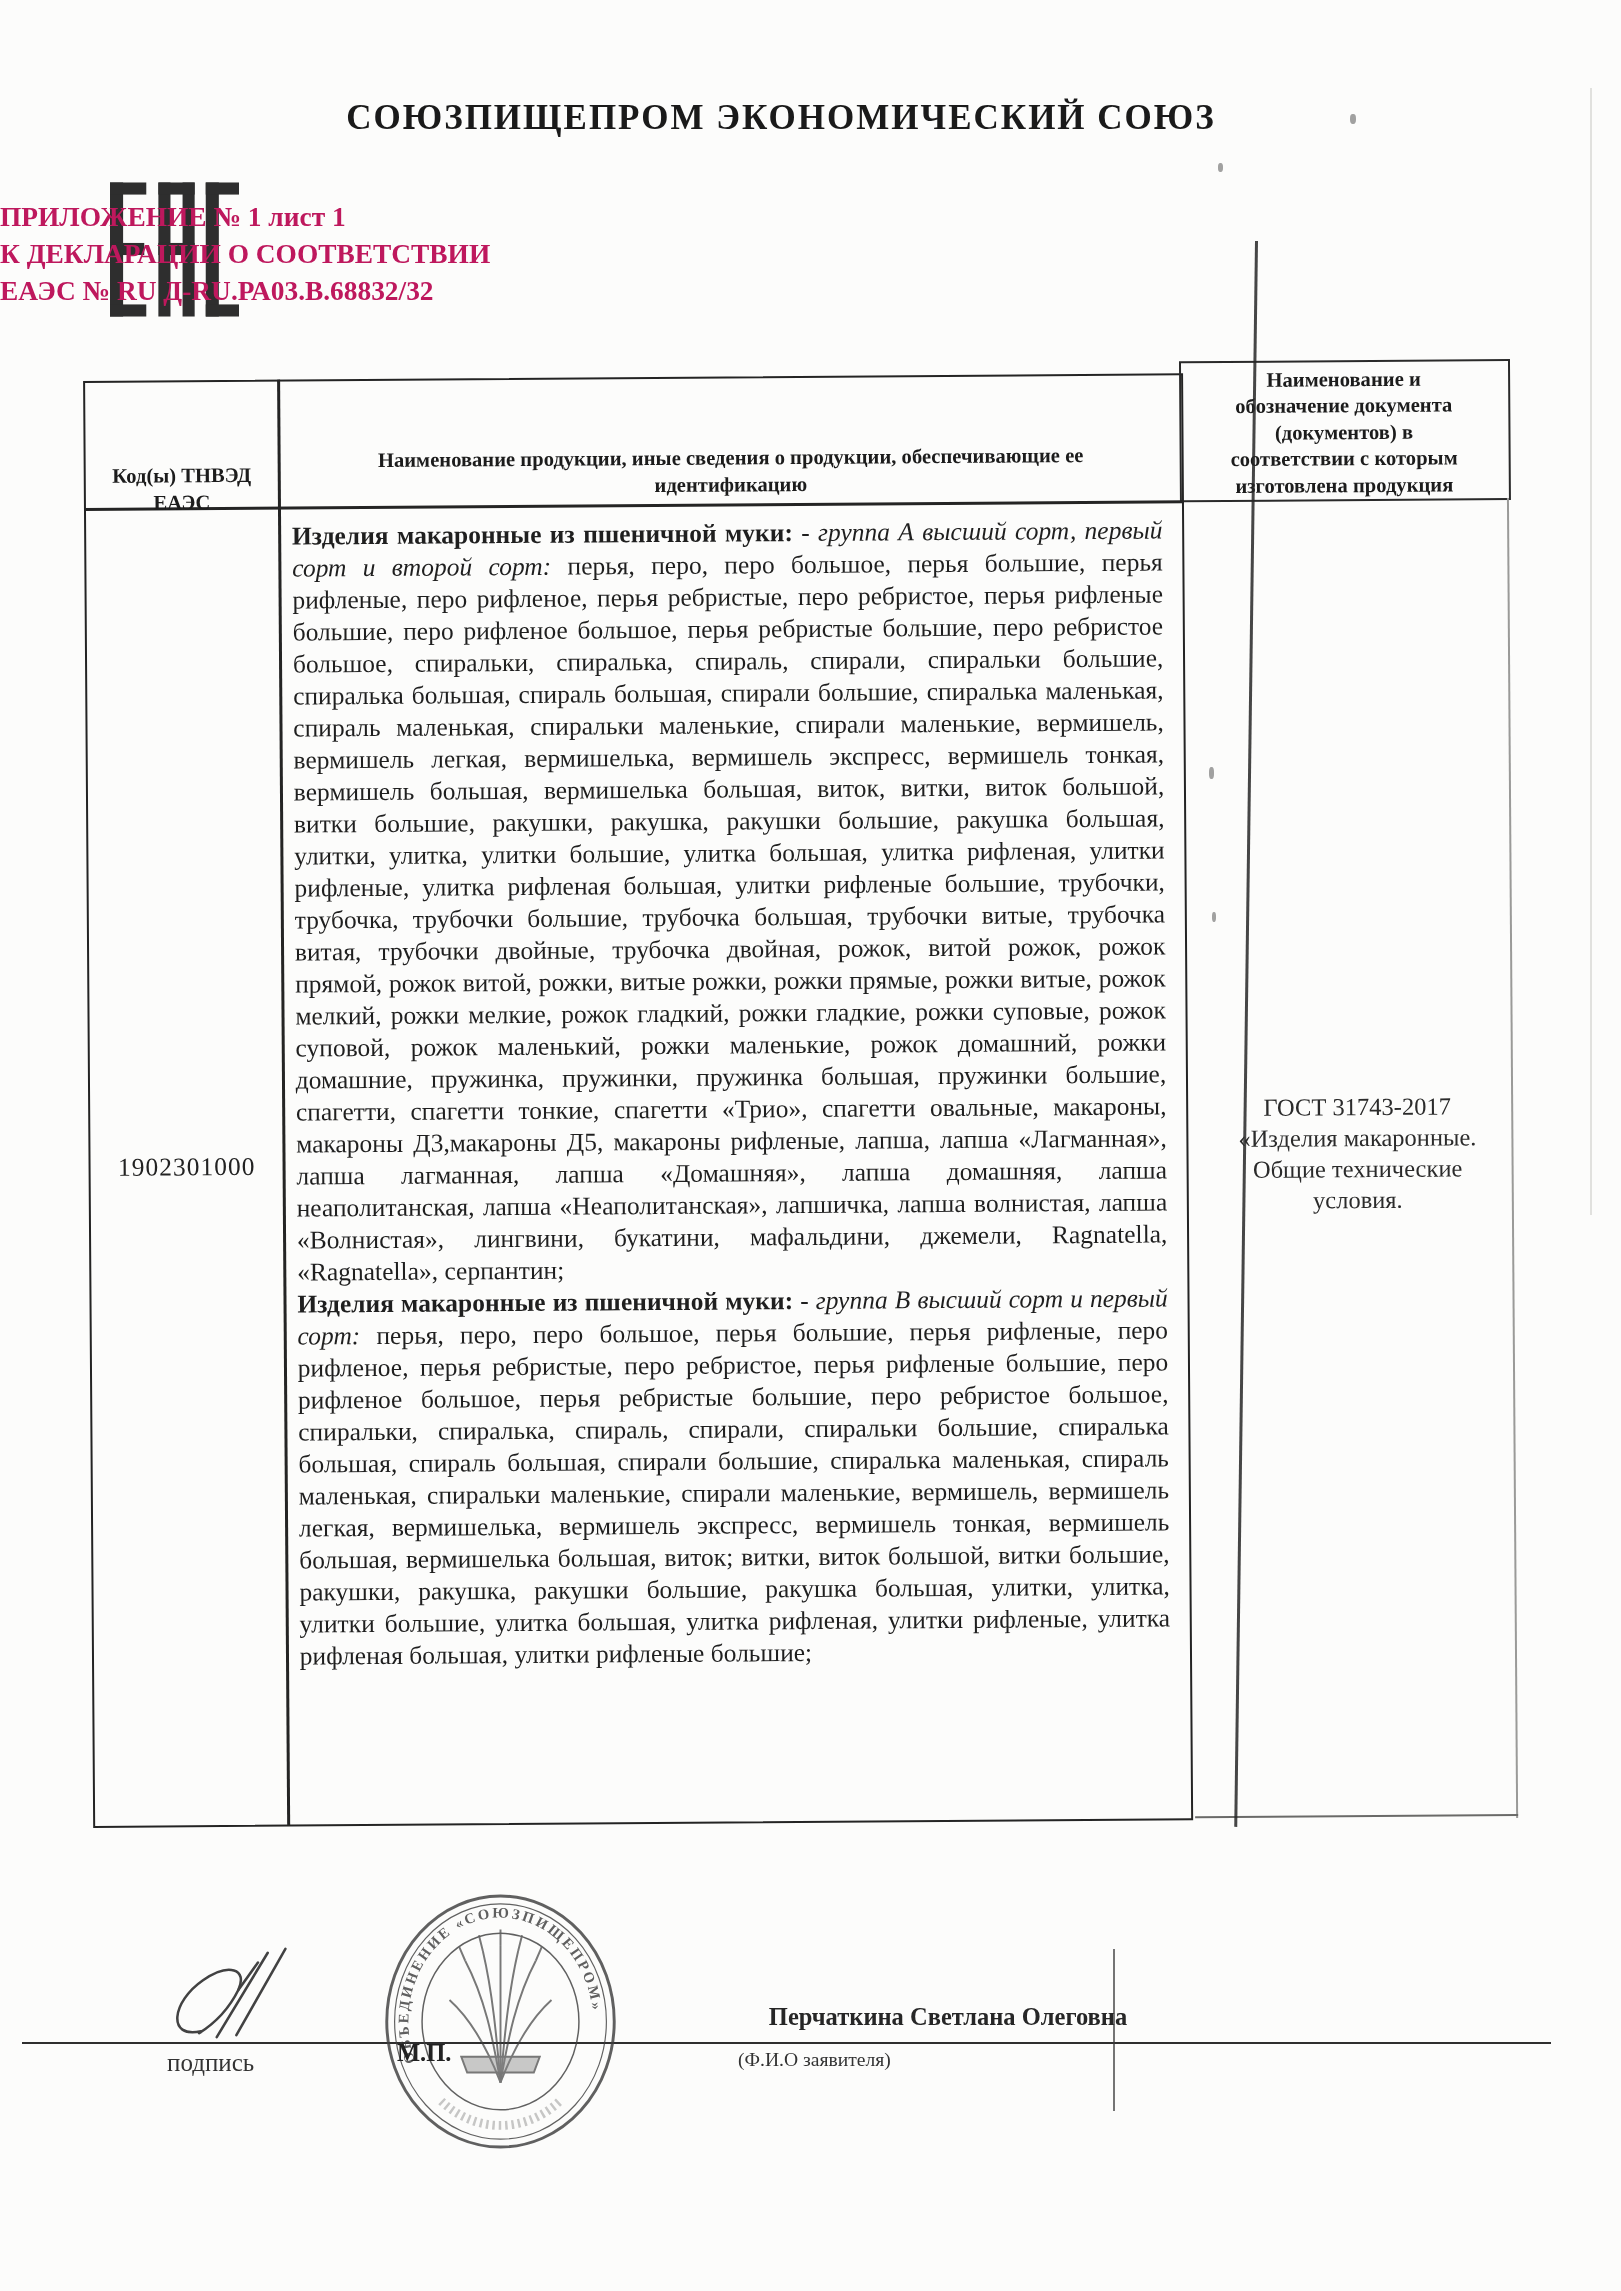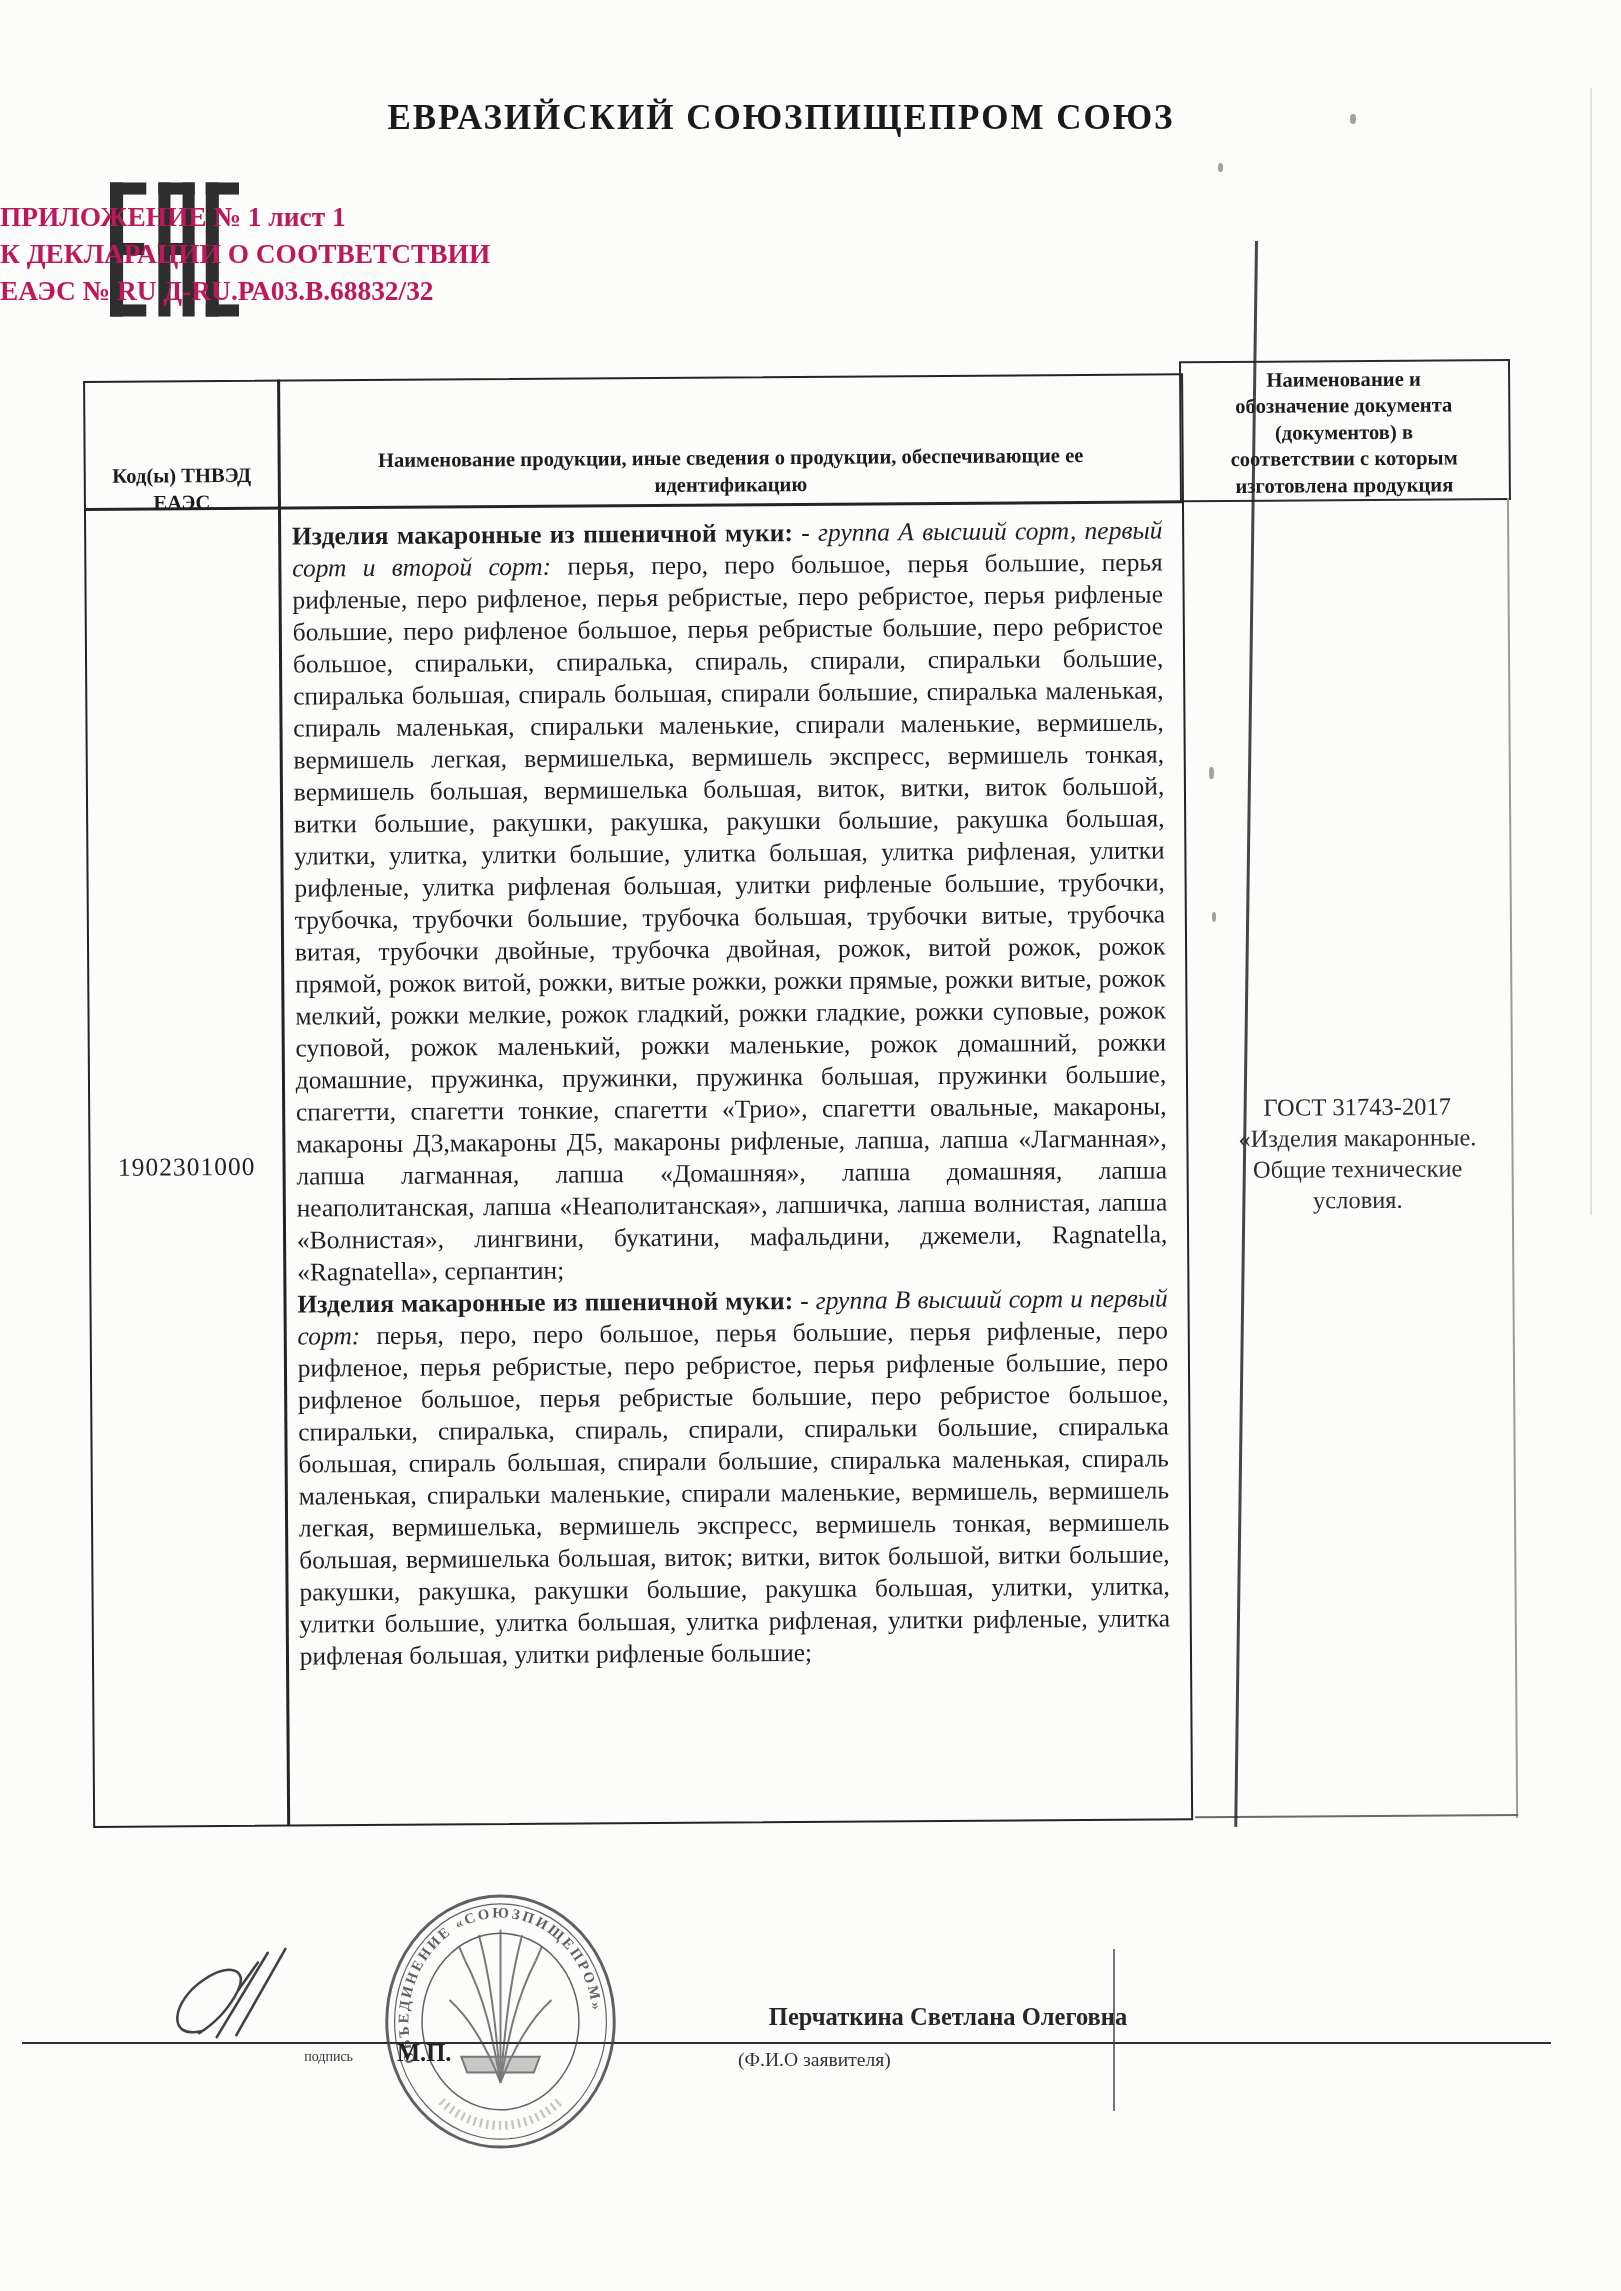--- a/index.html
+++ b/index.html
@@ -45,21 +45,21 @@
   .cell-prod p{margin:0;}
   .cell-prod b{font-weight:bold;}
   .cell-prod i{font-style:italic;}
   
   .crease{left:1255px; top:241px; width:2.9px; height:1586px; background:#262626;
     opacity:.85; transform:rotate(0.75deg); transform-origin:top left;}
   .edge-shadow{left:1590px; top:88px; width:2px; height:1127px; background:#e1e1de;}
   .speck{position:absolute; background:#555; opacity:.55; border-radius:45%;}
   
   .footer-rule{left:21.6px; top:2042px; width:1529px; height:2px; background:#2e2e2e;}
-  .sig-label{left:167px; top:2049px; width:186px; text-align:right; font-size:14px; color:#333;}
+  .sig-label{left:167px; top:2049px; width:186px; text-align:left; font-size:25px; color:#333;}
   .mp-label{left:397px; top:2039px; font-size:24.5px; font-weight:bold; color:#222;}
   .applicant-name{left:752px; top:2003px; width:392px; text-align:center; font-size:24.5px; color:#262626;font-weight:bold;}
   .applicant-label{left:738px; top:2049px; width:392px; font-size:19.6px; color:#333;}
   .fold-line{left:1113px; top:1949px; width:2px; height:162px; background:#3b3b3b; opacity:.7;}
   .stamp{left:375px; top:1890px; width:251px; height:267px; opacity:.82;}
   .signature{left:152px; top:1933px; width:206px; height:116px;}
 </style>
 </head>
 <body>
 
@@ -74,21 +74,21 @@
       <rect x="48" y="0" width="12" height="133"></rect>
       <rect x="72" y="0" width="12" height="133"></rect>
       <rect x="48" y="0" width="36" height="12"></rect>
       <rect x="48" y="60" width="36" height="12"></rect>
       <rect x="95" y="0" width="13" height="133"></rect>
       <rect x="95" y="0" width="33" height="12"></rect>
       <rect x="95" y="121" width="33" height="12"></rect>
     </g>
   </svg>
 
-  <div class="abs union-title">ЕВРАЗИЙСКИЙ СОЮЗПИЩЕПРОМ СОЮЗ</div>
+  <div class="abs union-title">СОЮЗПИЩЕПРОМ ЭКОНОМИЧЕСКИЙ СОЮЗ</div>
   <div class="abs appendix-block">
     <div>ПРИЛОЖЕНИЕ № 1 лист 1</div>
     <div>К ДЕКЛАРАЦИИ О СООТВЕТСТВИИ</div>
     <div>ЕАЭС № RU Д-RU.РА03.В.68832/32</div>
   </div>
 
   <div class="abs table-area">
     <div class="mainbox"></div>
     <div class="col3box"></div>
     <div class="t-line col1-div"></div>

